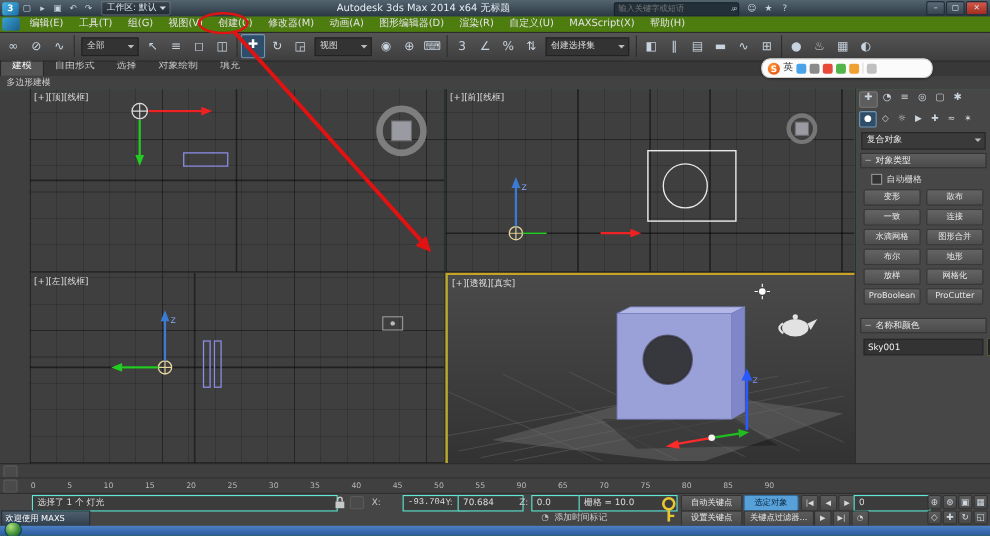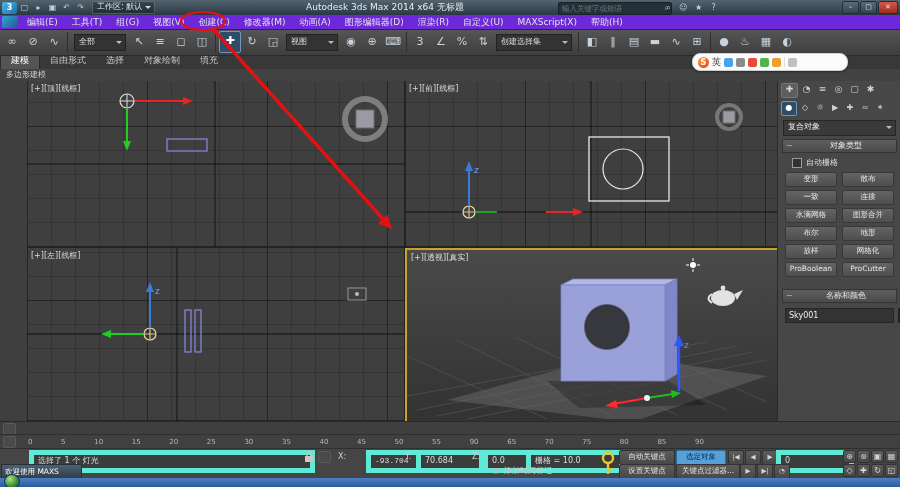--- a/index.html
+++ b/index.html
@@ -25,21 +25,21 @@
              font-size:7.5px;padding:0 3px;outline:none;font-family:inherit;}
   .ic-search .glyph{position:absolute;right:2px;top:0;color:#9fb0bd;font-size:8px;}
   .ic-group{position:absolute;right:180px;top:2px;display:flex;gap:2px;}
   .ic-group .qa-icon{margin:0;}
   .win-controls{position:absolute;right:2px;top:1px;display:flex;gap:1px;}
   .win-btn{width:15px;height:11px;background:linear-gradient(#5a6a76,#36444f);border:1px solid #222e38;
            border-radius:2px;color:#dfe7ee;font-size:7px;line-height:10px;text-align:center;}
   .win-btn.close{background:linear-gradient(#d4584a,#a02d1e);width:18px;}
 
   
-  .menubar{left:0;top:15px;width:900px;height:14px;background:#6d28d9;border-bottom:1px solid #2a2a2a;
+  .menubar{left:0;top:15px;width:900px;height:14px;background:#4d7c0f;border-bottom:1px solid #2a2a2a;
            display:flex;align-items:center;color:#e3e3e3;font-size:9px;z-index:20;}
   .menu-logo{width:16px;height:12px;margin:0 2px;background:linear-gradient(135deg,#39a3d4,#1a5d8c);border-radius:2px;}
   .menu-items{display:flex;height:14px;}
   .menu-item{padding:0 7px;line-height:14px;white-space:nowrap;}
 
   
   .toolbar{left:0;top:29px;width:900px;height:26px;background:linear-gradient(#565656,#3e3e3e);
            border-bottom:1px solid #2a2a2a;display:flex;align-items:center;padding-left:2px;z-index:15;}
   .tb-group{display:flex;align-items:center;gap:1px;}
   .tb-icon{width:20px;height:20px;border-radius:2px;color:#c7d3de;font-size:11px;line-height:20px;
@@ -82,21 +82,21 @@
              color:#ddd;font-size:8px;}
   .cp-tabs,.cp-cats{display:flex;gap:1px;padding:2px 3px 1px 3px;}
   .cp-tab{width:15px;height:13px;border-radius:2px;color:#cdd5dd;font-size:9px;line-height:13px;text-align:center;}
   .cp-tab[data-sel="true"]{background:#5d5d5d;border:1px solid #777;line-height:11px;}
   .cp-cat{width:14px;height:13px;border-radius:2px;color:#cdd5dd;font-size:8px;line-height:13px;text-align:center;}
   .cp-cat[data-sel="true"]{background:#2e4d68;border:1px solid #7396b2;line-height:11px;color:#fff;}
   .cp-drop{margin:3px 5px 2px 5px;height:14px;background:#3a3a3a;border:1px solid #262626;line-height:12px;
            padding:0 12px 0 4px;color:#eee;position:relative;}
   .cp-drop:after{content:"";position:absolute;right:3px;top:5px;border:3px solid transparent;border-top-color:#bbb;}
   .rollout-h{margin:3px 4px 0 4px;height:12px;background:linear-gradient(#5e5e5e,#4b4b4b);
-             border:1px solid #343434;color:#ececec;padding-left:13px;line-height:11px;position:relative;text-align:center;}
+             border:1px solid #343434;color:#ececec;padding-left:13px;line-height:11px;position:relative;}
   .rollout-h:before{content:"−";position:absolute;left:3px;top:0;color:#bbb;}
   .autogrid{display:flex;align-items:center;gap:4px;margin:4px 8px 2px 14px;color:#ddd;}
   .cb{width:8px;height:8px;border:1px solid #9a9a9a;background:#333;}
   .otype-grid{display:grid;grid-template-columns:1fr 1fr;gap:3px 5px;padding:2px 7px 4px 7px;}
   .cp-btn{height:13px;background:linear-gradient(#646464,#4e4e4e);border:1px solid #383838;border-radius:2px;
           color:#e8e8e8;font-size:7.5px;text-align:center;line-height:12px;overflow:hidden;white-space:nowrap;}
   .name-row{display:flex;gap:4px;margin:5px 7px;}
   .name-field{flex:1;height:13px;background:#333;border:1px solid #262626;color:#eee;font-size:8px;
               line-height:12px;padding:0 3px;font-family:inherit;outline:none;}
   .color-swatch{width:15px;height:13px;border:1px solid #222;}
@@ -106,21 +106,21 @@
   .ts-groove{position:absolute;left:28px;top:1px;width:749px;height:10px;background:#484848;border:1px solid #2d2d2d;}
   .ts-handle{position:absolute;left:3px;top:0;width:54px;height:8px;background:linear-gradient(#b8b8b8,#8d8d8d);
              border:1px solid #5e5e5e;color:#111;font-size:7px;line-height:8px;text-align:center;}
   .mini-btn{position:absolute;width:11px;height:10px;background:#4a4a4a;border:1px solid #5a5a5a;border-radius:2px;}
   .ruler{left:0;top:434px;width:900px;height:14px;background:#404040;border-top:1px solid #303030;border-bottom:1px solid #292929;}
   .ruler-ticks{position:absolute;left:28px;top:1px;width:676px;height:12px;display:flex;justify-content:space-between;}
   .ruler-ticks span{color:#b8b8b8;font-size:7px;line-height:12px;}
 
   
   .status{left:0;top:448px;width:900px;height:30px;background:#454545;border-top:1px solid #2e2e2e;}
-  .s-box{position:absolute;background:#3c3c3c;border:5px solid #5eead4;color:#ddd;font-size:8px;
+  .s-box{position:absolute;background:#3c3c3c;border:1px solid #5eead4;color:#ddd;font-size:8px;
          line-height:11px;height:13px;padding:0 4px;white-space:nowrap;overflow:hidden;}
   .s-label{position:absolute;color:#ccc;font-size:8px;line-height:13px;white-space:nowrap;}
   .s-btn{position:absolute;height:13px;background:linear-gradient(#5c5c5c,#484848);border:1px solid #333;
          border-radius:2px;color:#e6e6e6;font-size:7.5px;text-align:center;line-height:12px;white-space:nowrap;overflow:hidden;}
   .s-btn.blue{background:#57a0d8;color:#0a2640;border-color:#2d6c9e;}
   .p-btn{width:14px;height:13px;background:linear-gradient(#5c5c5c,#484848);border:1px solid #333;
          border-radius:2px;color:#d8d8d8;font-size:6.5px;text-align:center;line-height:12px;flex:0 0 auto;}
   .p-row{position:absolute;display:flex;gap:1px;}
   .nav-grid{position:absolute;left:843px;top:1px;display:grid;grid-template-columns:repeat(4,13px);
             grid-auto-rows:13px;gap:1px;}

